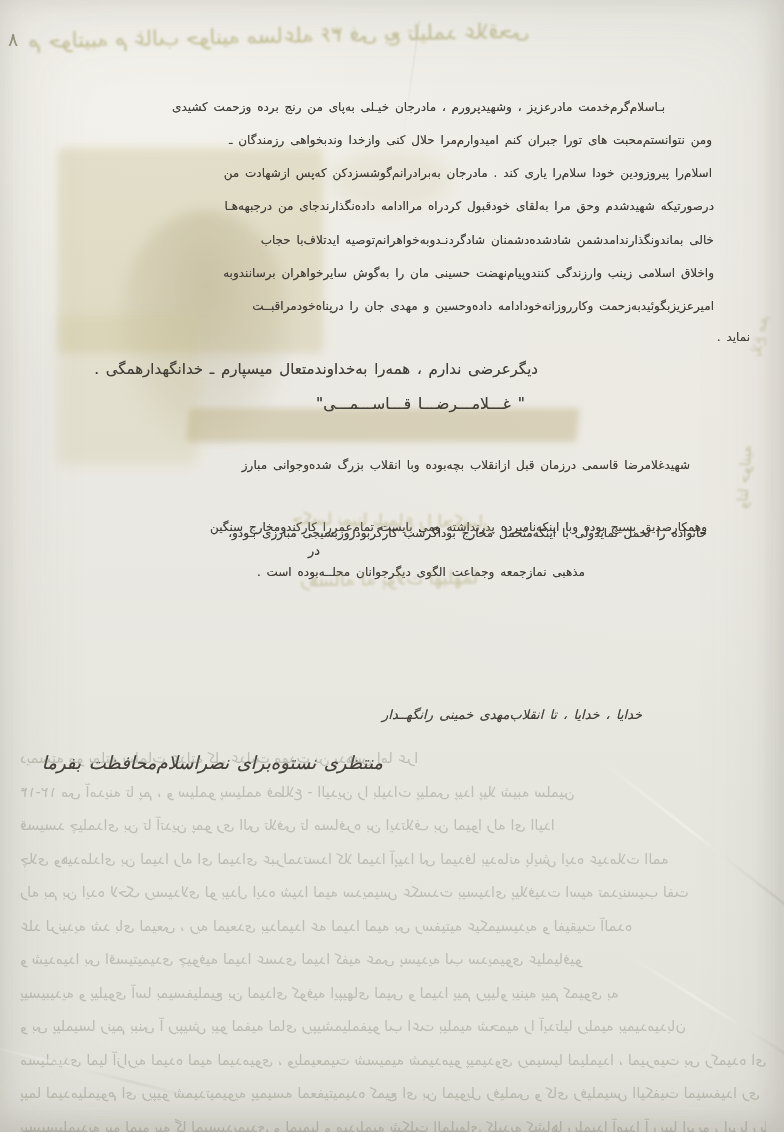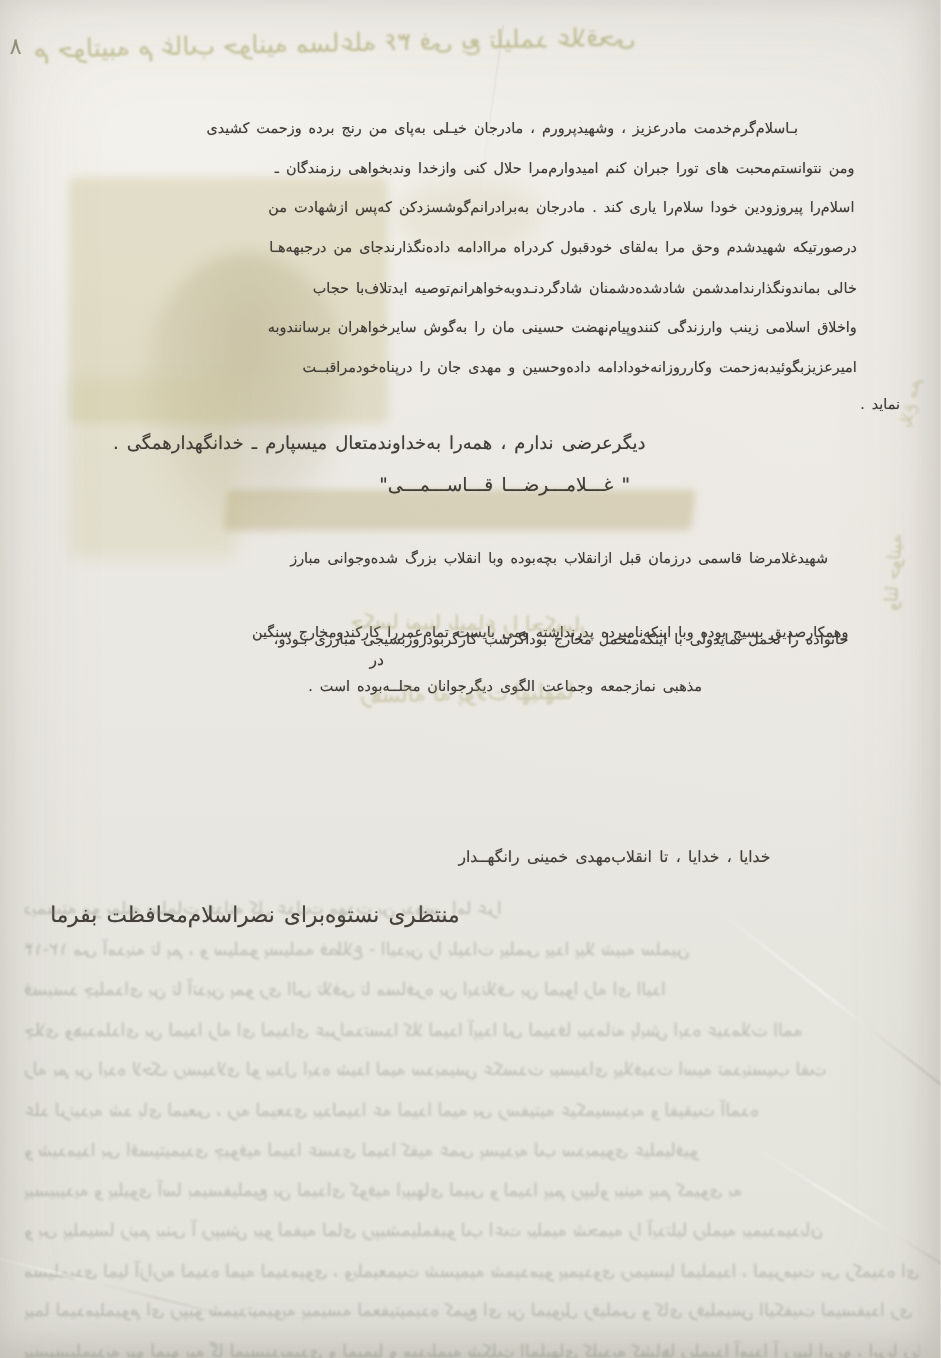--- a/index.html
+++ b/index.html
@@ -23,21 +23,21 @@
   
   .crease{position:absolute;pointer-events:none;opacity:.5;}
   .crease1{left:560px;top:860px;width:340px;height:3px;background:linear-gradient(90deg,rgba(255,255,255,0),rgba(250,249,244,.9),rgba(176,173,160,.5),rgba(255,255,255,0));transform:rotate(38deg);}
   .crease2{left:600px;top:1030px;width:300px;height:3px;background:linear-gradient(90deg,rgba(255,255,255,0),rgba(250,249,244,.8),rgba(176,173,160,.45),rgba(255,255,255,0));transform:rotate(32deg);}
   .crease3{left:408px;top:20px;width:2px;height:150px;background:linear-gradient(180deg,rgba(200,197,186,.5),rgba(200,197,186,0));transform:rotate(8deg);}
   .crease4{left:-40px;top:1070px;width:260px;height:3px;background:linear-gradient(90deg,rgba(255,255,255,0),rgba(248,247,242,.7),rgba(180,177,164,.4),rgba(255,255,255,0));transform:rotate(14deg);}
   
   .tline{position:absolute;direction:rtl;white-space:nowrap;font-size:12px;color:#413d37;
     letter-spacing:0;word-spacing:2px;text-shadow:0 0 .6px rgba(64,59,52,.55);}
   .sig{font-size:15.5px;}
-  .closing{font-size:13px;color:#45413a;}
+  .closing{font-size:13px;color:#45413a;font-style:italic;}
   .bleed-hdr-num{position:absolute;left:8px;top:28px;font-size:19px;color:rgba(118,116,84,.75);filter:blur(.4px);}
   .bleed-hdr{position:absolute;left:28px;top:24px;width:482px;font-size:21px;direction:rtl;white-space:nowrap;
     color:rgba(183,179,128,.8);filter:blur(.9px);transform:scaleX(-1) rotate(1.2deg);}
   .gnote{position:absolute;direction:rtl;white-space:nowrap;color:rgba(172,170,118,.55);filter:blur(.8px);}
   .gn0{left:712px;top:468px;font-size:15px;transform:scaleX(-1) rotate(86deg);transform-origin:center;}
   .gn1{left:292px;top:510px;font-size:17px;transform:scaleX(-1) rotate(-1deg);}
   .gn2{left:300px;top:568px;font-size:18px;transform:scaleX(-1) rotate(1deg);color:rgba(172,170,118,.5);}
   .gn3{left:738px;top:328px;font-size:14px;transform:scaleX(-1) rotate(80deg);color:rgba(172,170,118,.45);}
   .backtext{position:absolute;left:20px;top:742px;width:746px;direction:rtl;text-align:right;
     transform:scaleX(-1);color:rgba(128,133,118,.40);font-size:14.5px;filter:blur(.7px);}

